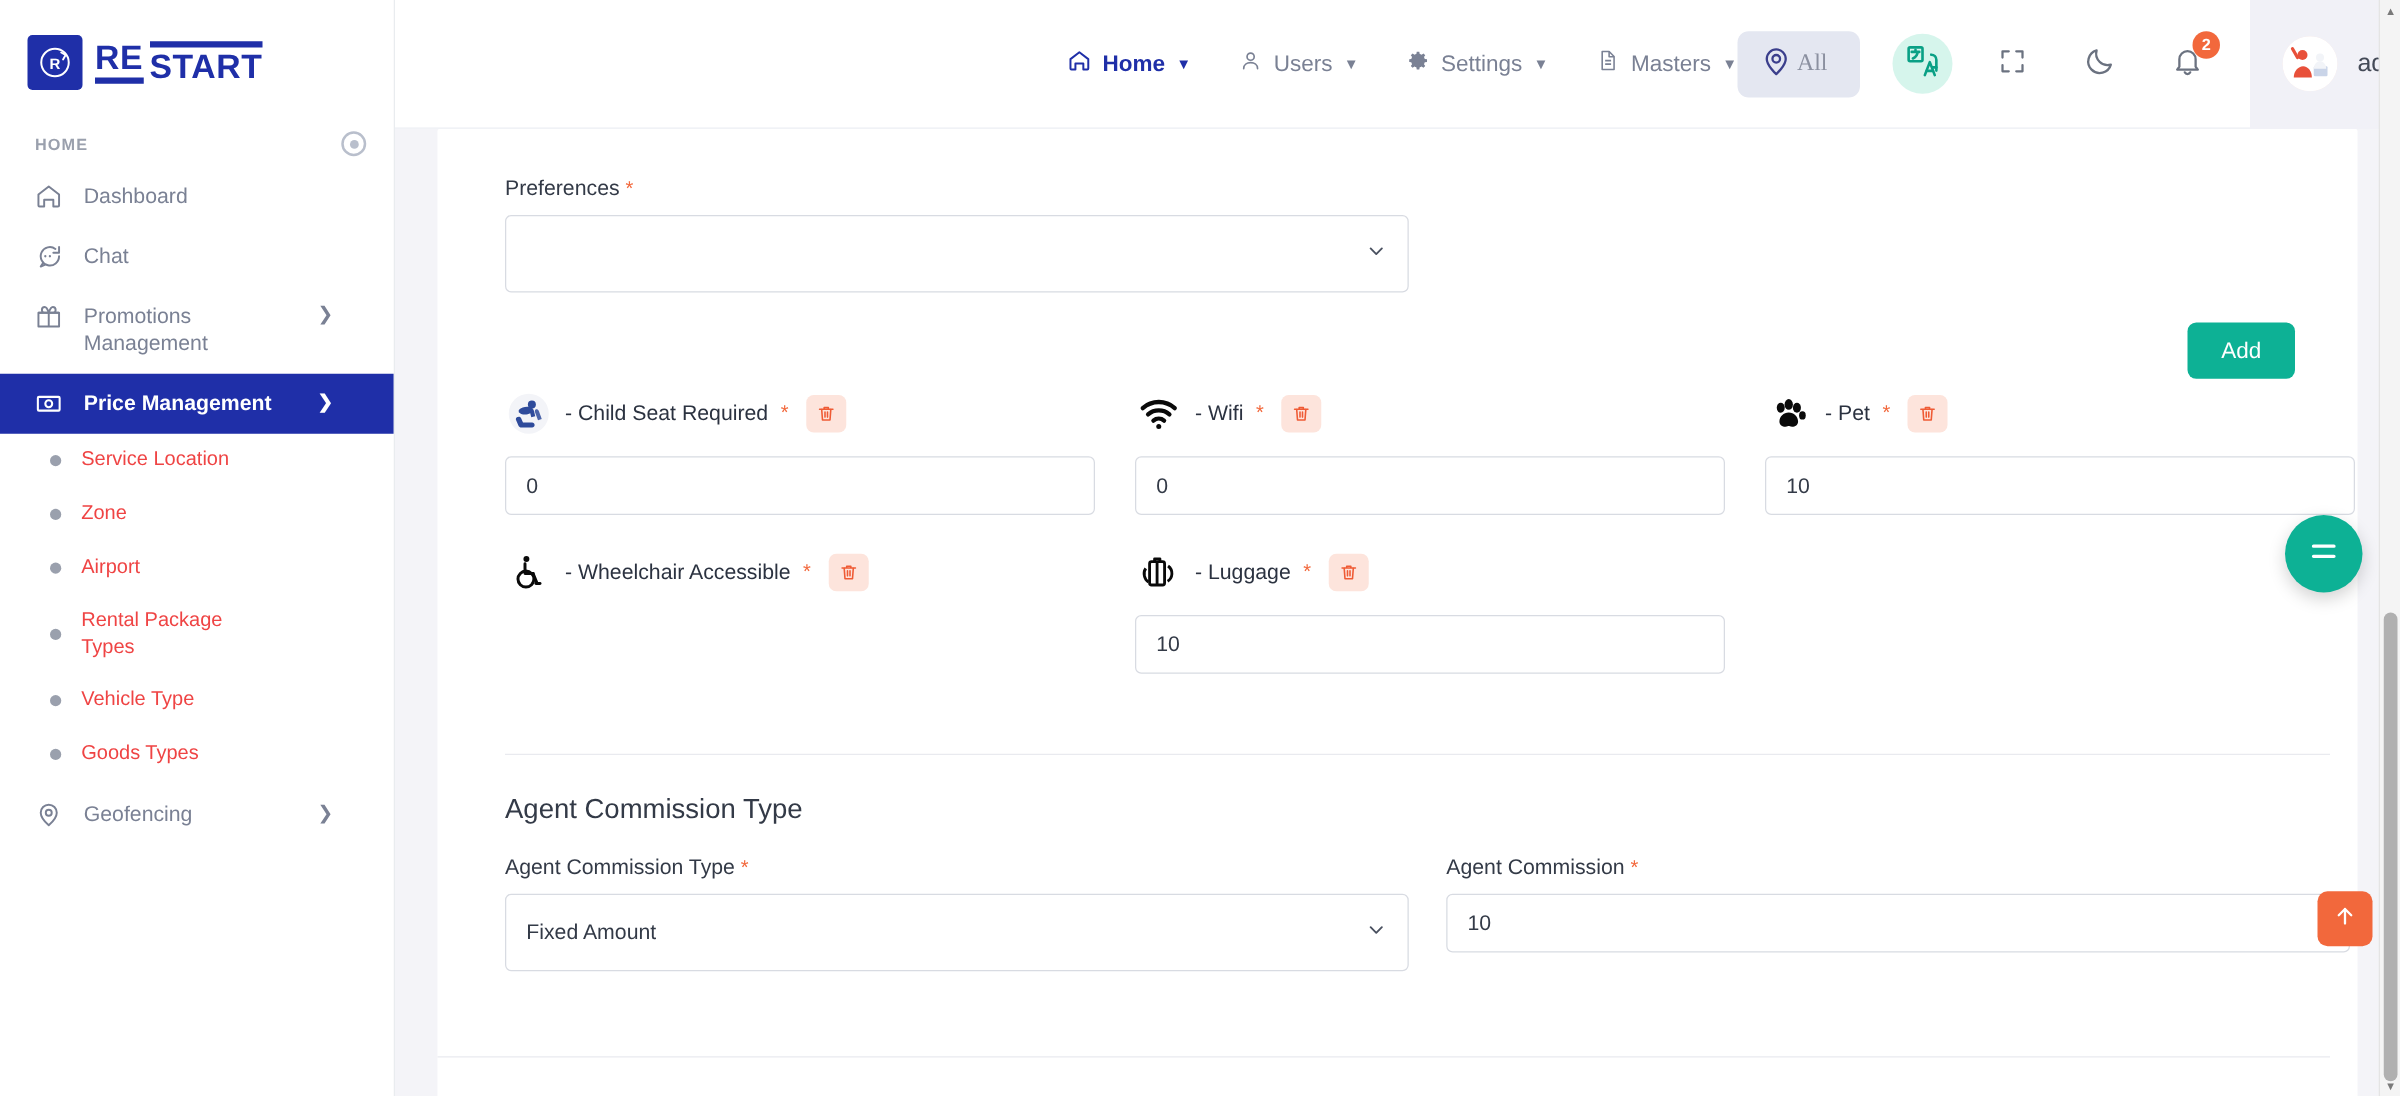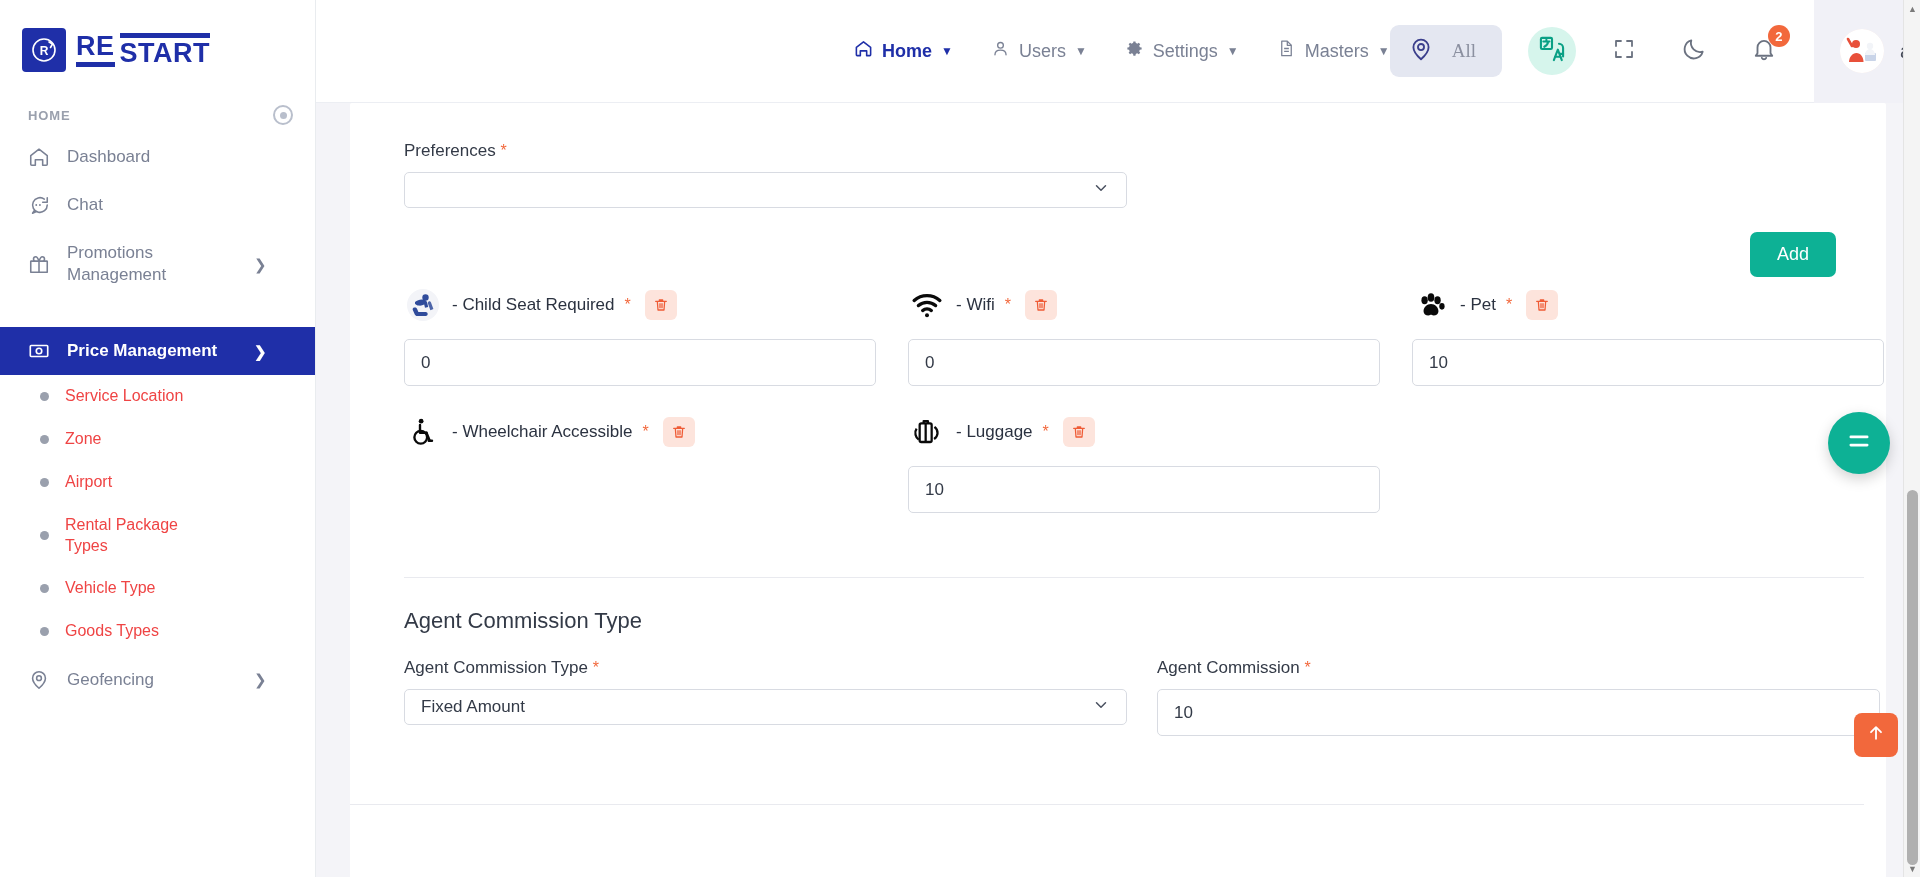--- a/index.html
+++ b/index.html
@@ -42,29 +42,29 @@
     display:flex; align-items:center; justify-content:center;
   }
   .nav-collapse i { width: 7px; height: 7px; background:#b9bfcc; border-radius:50%; display:block; }
 
   .nav-section-title {
     font-size: 13px; font-weight: bold; color: #9aa0ad; letter-spacing: .9px;
     padding: 8px 0 10px 28px;
   }
   .nav-list { list-style: none; }
   .nav-item {
-    display: flex; align-items: center; gap: 17px;
+    display: flex; align-items: flex-start; gap: 17px;
     padding: 13px 20px 13px 28px; color: #7a8194; font-size: 17px;
     cursor: pointer; position: relative; line-height: 1.3;
   }
   .nav-item .ico { width: 22px; height: 22px; flex: 0 0 22px; display:flex; align-items:center; justify-content:center; }
   .nav-item .lbl { flex: 1 1 auto; max-width: 170px; }
   .nav-item .caret { color:#7a8194; font-size: 15px; margin-right: 8px; }
   .nav-item.active {
-    background: #1f2fa8; color: #ffffff; font-weight: bold; margin-top: 28px;
+    background: #1f2fa8; color: #ffffff; font-weight: bold;
   }
   .nav-item.active .caret { color:#fff; }
   .nav-sub {
     display:flex; align-items:center; gap: 16px;
     padding: 11px 20px 11px 40px; color:#ef4444; font-size: 16px; cursor:pointer;
     line-height: 1.3;
   }
   .nav-sub .dot { width: 9px; height: 9px; border-radius: 50%; background:#9aa0ad; flex:0 0 9px; }
   .nav-sub.sel { color:#1f2fa8; font-weight: bold; }
   .nav-sub.sel .dot { background:#1f2fa8; }
@@ -76,21 +76,21 @@
     height: 103px; background: #ffffff; display: flex; align-items: center;
     border-bottom: 1px solid #eceef3; position: relative; z-index: 5;
   }
   .topnav { display:flex; align-items:center; gap: 38px; margin-left: 538px; }
   .topnav-item { display:flex; align-items:center; gap: 9px; font-size: 18px; color:#7a8194; cursor:pointer; }
   .topnav-item.active { color:#1f2fa8; font-weight:bold; }
   .topnav-item .chev { font-size: 12px; }
 
   .top-right { display:flex; align-items:center; gap: 0; margin-left: auto; }
   .loc-pill {
-    display:flex; align-items:center; gap: 18px; background:#e4e7f1;
+    display:flex; align-items:center; gap: 4px; background:#e4e7f1;
     border-radius: 9px; padding: 11px 26px 11px 18px; margin-right: 26px; cursor:pointer;
   }
   .loc-pill .loc-txt { color:#8b90a0; font-size: 19px; font-family:"Liberation Serif", serif; }
   .trans-btn {
     width: 48px; height: 48px; border-radius: 50%; background:#d6f5ec;
     display:flex; align-items:center; justify-content:center; margin-right: 28px; cursor:pointer;
   }
   .icon-btn { width: 40px; display:flex; align-items:center; justify-content:center; margin-right: 30px; cursor:pointer; position: relative; }
   .badge {
     position:absolute; top: -11px; right: -6px; background:#f2683c; color:#fff;
@@ -114,21 +114,21 @@
   .card {
     background:#ffffff; margin: 0 34px 0 34px; min-height: 900px; position:relative;
     border-radius: 2px;
   }
   .sep { height:1px; background:#e9eaef; margin: 0; }
 
   .field-label { font-size: 17px; color:#333a47; margin-bottom: 11px; }
   .req { color:#f2683c; font-size: 16px; }
 
   .sel-box {
-    height: 36px; border:1px solid #d8dbe2; border-radius:5px; background:#fff;
+    height: 62px; border:1px solid #d8dbe2; border-radius:5px; background:#fff;
     display:flex; align-items:center; padding: 0 16px; position:relative; cursor:pointer;
     font-size: 17px; color:#333a47;
   }
   .sel-box .chev-d { margin-left:auto; color:#5a6070; font-size: 17px; }
 
   .inp {
     height: 47px; border:1px solid #d8dbe2; border-radius:5px; background:#fff;
     display:flex; align-items:center; padding: 0 16px; font-size: 17px; color:#333a47;
   }
 

